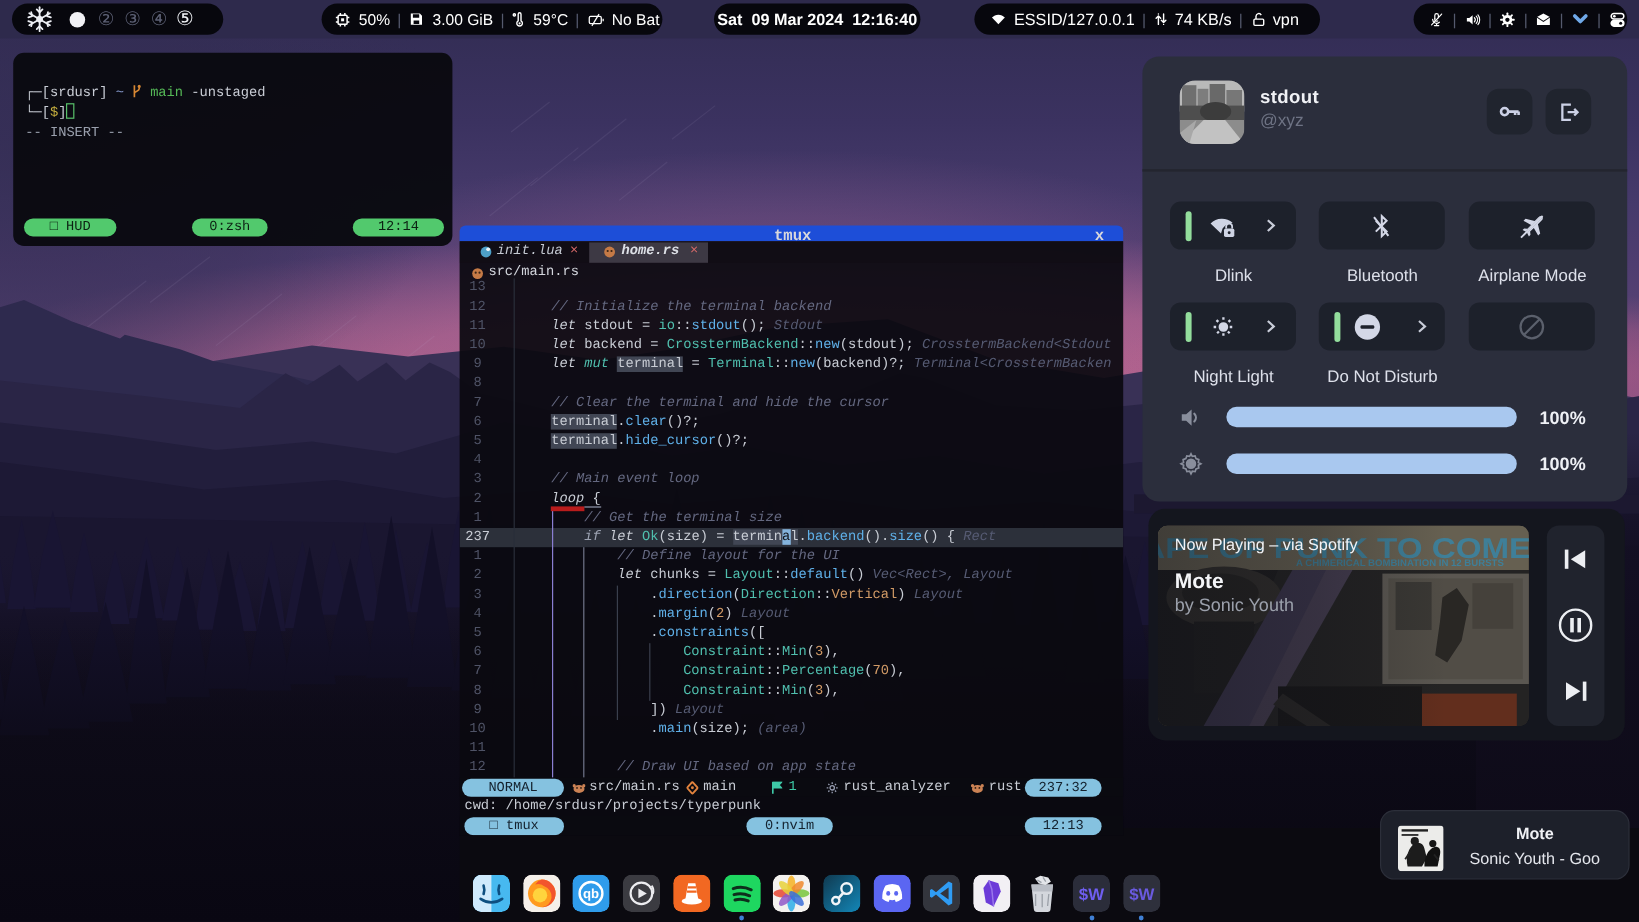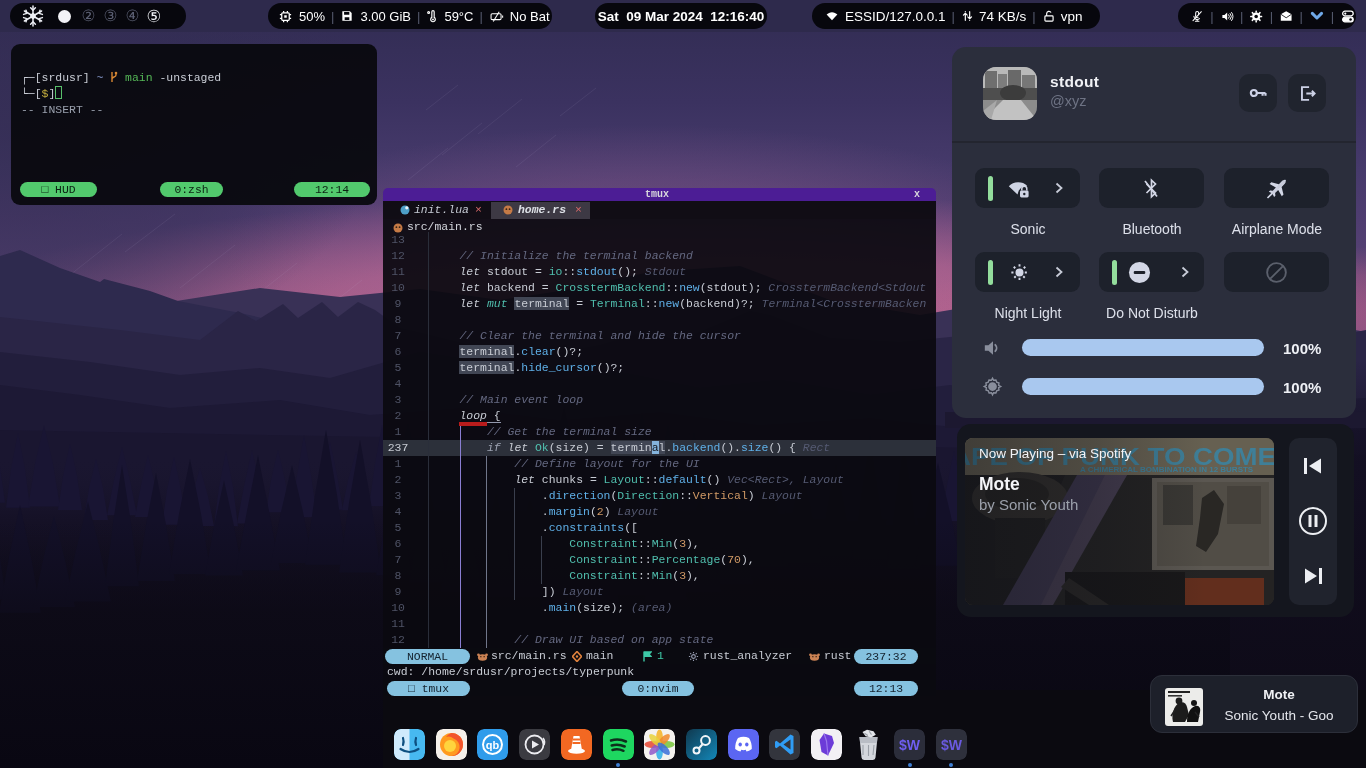--- a/index.html
+++ b/index.html
@@ -9,21 +9,21 @@
   .mono { font-family:"Liberation Mono", monospace; }
   
   #bar { position:absolute; left:0; top:0; width:1366px; height:32px; background:#2e2a4c; }
   .pill { position:absolute; top:3px; height:26px; background:#07070d; border-radius:13px; display:flex; align-items:center; color:#fff; white-space:nowrap; }
   .sep { color:#555a6e; margin:0 6px; font-size:13px; }
   
   #hud { position:absolute; left:11px; top:44px; width:366px; height:161px; background:rgba(9,9,15,0.95); border-radius:9px; }
   .gpill { position:absolute; height:15px; background:#52c96d; border-radius:8px; color:#0c2213; font-family:"Liberation Mono",monospace; font-size:11.4px; display:flex; align-items:center; justify-content:center; }
   .bpill { position:absolute; height:15px; background:#85c2e0; border-radius:8px; color:#14222e; font-family:"Liberation Mono",monospace; font-size:11.4px; display:flex; align-items:center; justify-content:center; }
   #term { position:absolute; left:383px; top:188px; width:553px; height:508px; }
-  #ttitle { position:absolute; left:0; top:0; width:553px; height:13px; background:#4c1d95; border-radius:5px 5px 0 0; color:#d8d8dc; font-family:"Liberation Mono",monospace; font-size:10px; font-weight:bold; }
+  #ttitle { position:absolute; left:0; top:0; width:553px; height:13px; background:#1d4ed8; border-radius:5px 5px 0 0; color:#d8d8dc; font-family:"Liberation Mono",monospace; font-size:13px; font-weight:bold; }
   #tbody { position:absolute; left:0; top:13px; width:553px; height:495px; background:rgba(11,10,16,0.93); }
   .crow { position:absolute; left:0; width:553px; height:16px; font-family:"Liberation Mono",monospace; font-size:11.45px; line-height:16px; white-space:pre; color:#c8ccd4; }
   .lnum { position:absolute; width:30px; text-align:center; font-family:"Liberation Mono",monospace; font-size:11.45px; line-height:16px; color:#4f5366; }
   .code { position:absolute; left:49px; white-space:pre; }
   .cmt { color:#646880; font-style:italic; }
   .kw  { color:#c8ccd4; font-style:italic; }
   .ty  { color:#50bfae; }
   .fn  { color:#5fb0e8; }
   .num { color:#d19a66; }
   .hint{ color:#565b73; font-style:italic; }
@@ -471,21 +471,21 @@
         <line x1="4" y1="4" x2="16" y2="19.5"></line>
       </svg>
   </div>
   <div class="tbtn" style="left:272px;top:121px">
     <svg style="position:absolute;left:40px;top:9px" width="25" height="24" viewBox="0 0 24 24">
         <path d="M20.6 3.4 c1.1 1.1 .6 2.4 -.4 3.4 l-3.1 3.1 1.9 7.6 -1.7 1.7 -3.6-6.3 -3.1 3.1 .3 2.7 -1.3 1.3 -1.8-3.5 -3.5-1.8 1.3-1.3 2.7 .3 3.1-3.1 -6.3-3.6 1.7-1.7 7.6 1.9 3.1-3.1 c1-1 2.3-1.5 3.1-.7z" fill="#d3d7e6"></path>
         <line x1="4" y1="20" x2="20" y2="4" stroke="#1d212b" stroke-width="1.2"></line>
         <line x1="3" y1="21" x2="21" y2="3" stroke="#d3d7e6" stroke-width="1.6"></line>
       </svg>
   </div>
-  <div class="tlabel" style="left:6px;top:174px">Sonic</div>
+  <div class="tlabel" style="left:6px;top:174px">Dlink</div>
   <div class="tlabel" style="left:130px;top:174px">Bluetooth</div>
   <div class="tlabel" style="left:255px;top:174px">Airplane Mode</div>
 
   <div class="tbtn" style="left:23px;top:205px">
     <div class="gbar"></div>
     <svg style="position:absolute;left:33px;top:9px" width="23" height="23" viewBox="0 0 24 24" fill="none" stroke="#d3d7e6" stroke-width="2">
         <circle cx="12" cy="12" r="3.2" fill="#d3d7e6"></circle>
         <path d="M12 3.5v3M12 17.5v3M3.5 12h3M17.5 12h3M6 6l2.1 2.1M15.9 15.9L18 18M18 6l-2.1 2.1M8.1 15.9L6 18" stroke-dasharray="2.2 1.6"></path>
       </svg>
     <svg style="position:absolute;left:78px;top:13px" width="12" height="14" viewBox="0 0 12 14" fill="none" stroke="#c8ccd8" stroke-width="1.8">

